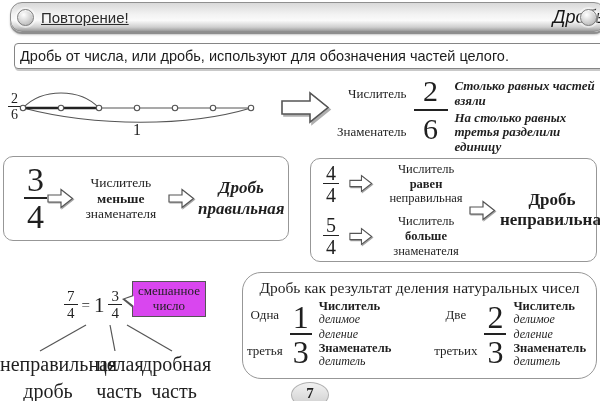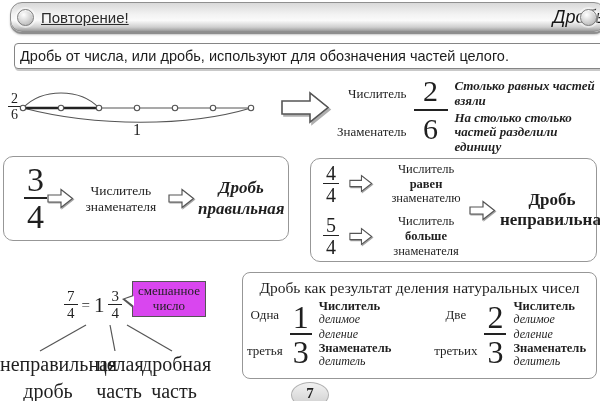--- a/index.html
+++ b/index.html
@@ -73,21 +73,21 @@
           font-size:13px;line-height:1.15;}
   .bubble::before{content:"";position:absolute;left:-11px;top:13px;border-top:4px solid transparent;
           border-bottom:9px solid transparent;border-right:11px solid #555;}
   .bubble::after{content:"";position:absolute;left:-8px;top:14px;border-top:3px solid transparent;
           border-bottom:7px solid transparent;border-right:9px solid #fff;}
   .connectors{position:absolute;left:0;top:322px;}
   .mn-label{position:absolute;top:351px;text-align:center;font-size:20px;line-height:1.35;}
   .lbl1{left:0px;width:96px;} .lbl2{left:96px;width:46px;text-align:center;} .lbl3{left:142px;width:64px;}
 
   
-  .division-box{left:242px;top:272px;width:353px;height:105px;border-radius:8px;}
+  .division-box{left:242px;top:272px;width:353px;height:105px;border-radius:19px;}
   .division-title{text-align:center;font-size:15.5px;margin-top:6px;}
   .groups{display:flex;justify-content:space-between;padding:3px 10px 0 4px;}
   .group{display:flex;align-items:center;gap:7px;}
   .gleft{display:flex;flex-direction:column;justify-content:space-between;height:52px;
          font-size:13px;text-align:center;padding:3px 0 5px 0;}
   .gright{line-height:1.05;font-size:12px;}
   .gright .term{font-weight:bold;font-size:12.5px;}
   .gright .sub{font-style:italic;}
   .gright .op{font-style:italic;margin:2px 0;}
 
@@ -135,33 +135,34 @@
   <svg class="arrow-big" width="50" height="33" viewBox="0 0 50 33">
     <polygon points="2,10 30,10 30,2 48,16.5 30,31 30,23 2,23" fill="#fff" stroke="#555" stroke-width="1.6"></polygon>
   </svg>
 
   <div class="explain">
     <span class="lab">Числитель</span>
     <span class="fnum">2</span>
     <span class="note">Столько равных частей взяли</span>
     <span class="lab">Знаменатель</span>
     <span class="fden">6</span>
-    <span class="note">На столько столько частей разделили единицу</span>
+    <span class="note">На столько равных третья разделили единицу</span>
   </div>
 
   <div class="box proper-box">
     <span class="frac f34">
       <span class="num">3</span>
       <span class="den">4</span>
     </span>
     <svg class="arrow-sm" width="27" height="21" viewBox="0 0 27 21">
       <polygon points="1,7 14,7 14,1.5 25.5,10.5 14,19.5 14,14 1,14" fill="#fff" stroke="#555" stroke-width="1.2"></polygon>
     </svg>
     <div class="cond">
       <span>Числитель</span>
+      <span class="mid">меньше</span>
       <span>знаменателя</span>
     </div>
     <svg class="arrow-sm" width="27" height="21" viewBox="0 0 27 21">
       <polygon points="1,7 14,7 14,1.5 25.5,10.5 14,19.5 14,14 1,14" fill="#fff" stroke="#555" stroke-width="1.2"></polygon>
     </svg>
     <div class="result">Дробь правильная</div>
   </div>
 
   <div class="box improper-box">
     <div class="imp-rows">
@@ -169,21 +170,21 @@
         <span class="frac f20">
           <span class="num">4</span>
           <span class="den">4</span>
         </span>
         <svg class="arrow-sm" width="24" height="19" viewBox="0 0 27 21">
           <polygon points="1,7 14,7 14,1.5 25.5,10.5 14,19.5 14,14 1,14" fill="#fff" stroke="#555" stroke-width="1.2"></polygon>
         </svg>
         <div class="cond">
           <span>Числитель</span>
           <span class="mid">равен</span>
-          <span>знаменателю</span>
+          <span>неправильная</span>
         </div>
       </div>
       <div class="imp-row">
         <span class="frac f20">
           <span class="num">5</span>
           <span class="den">4</span>
         </span>
         <svg class="arrow-sm" width="24" height="19" viewBox="0 0 27 21">
           <polygon points="1,7 14,7 14,1.5 25.5,10.5 14,19.5 14,14 1,14" fill="#fff" stroke="#555" stroke-width="1.2"></polygon>
         </svg>

